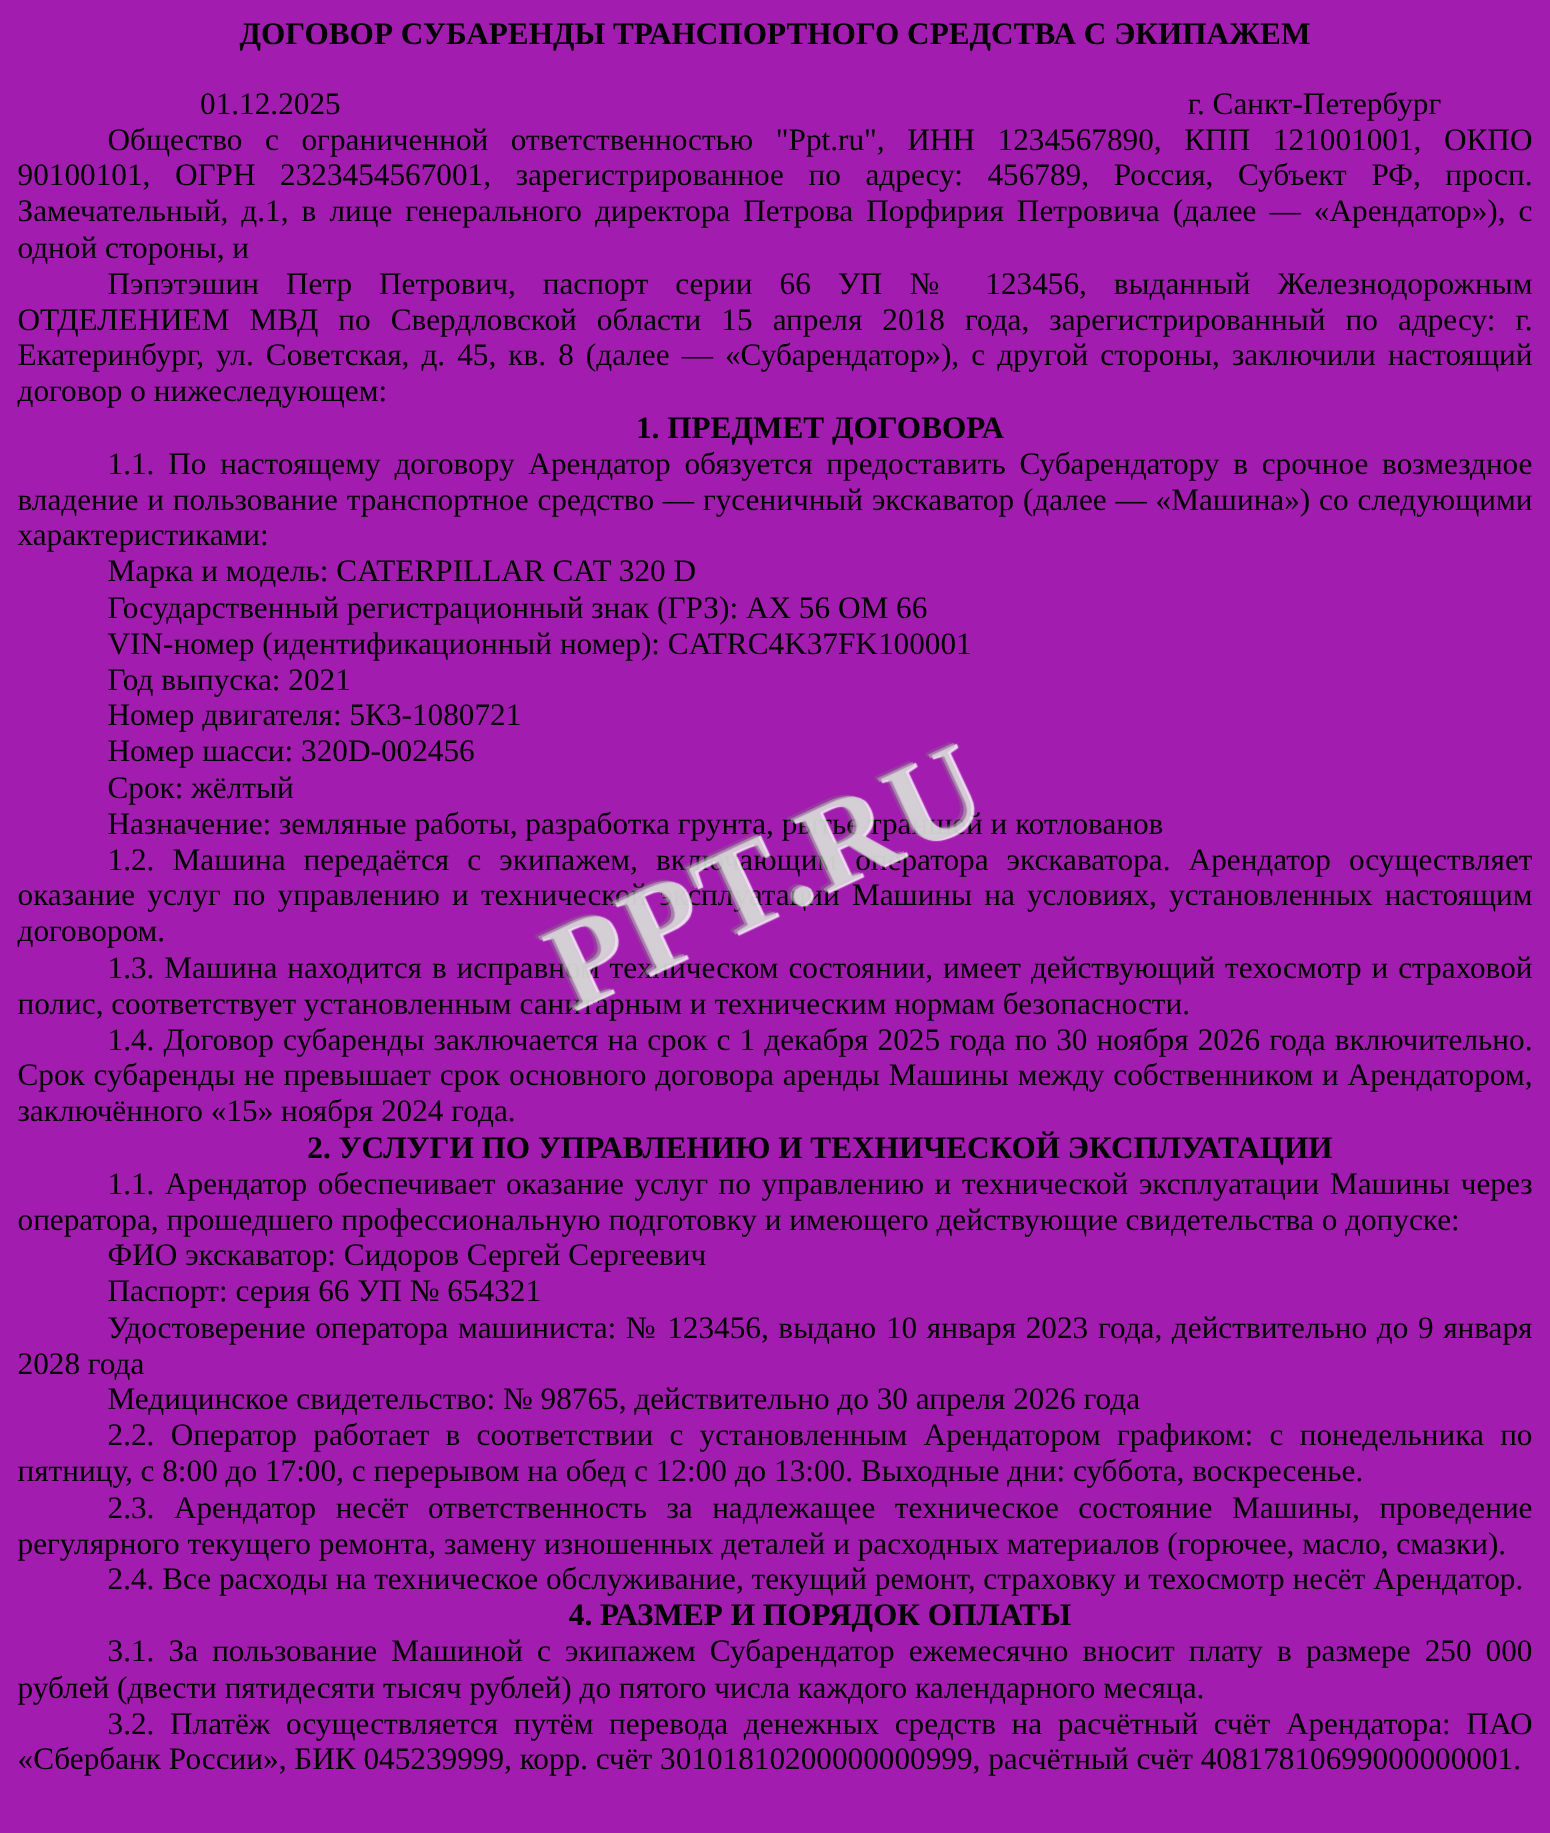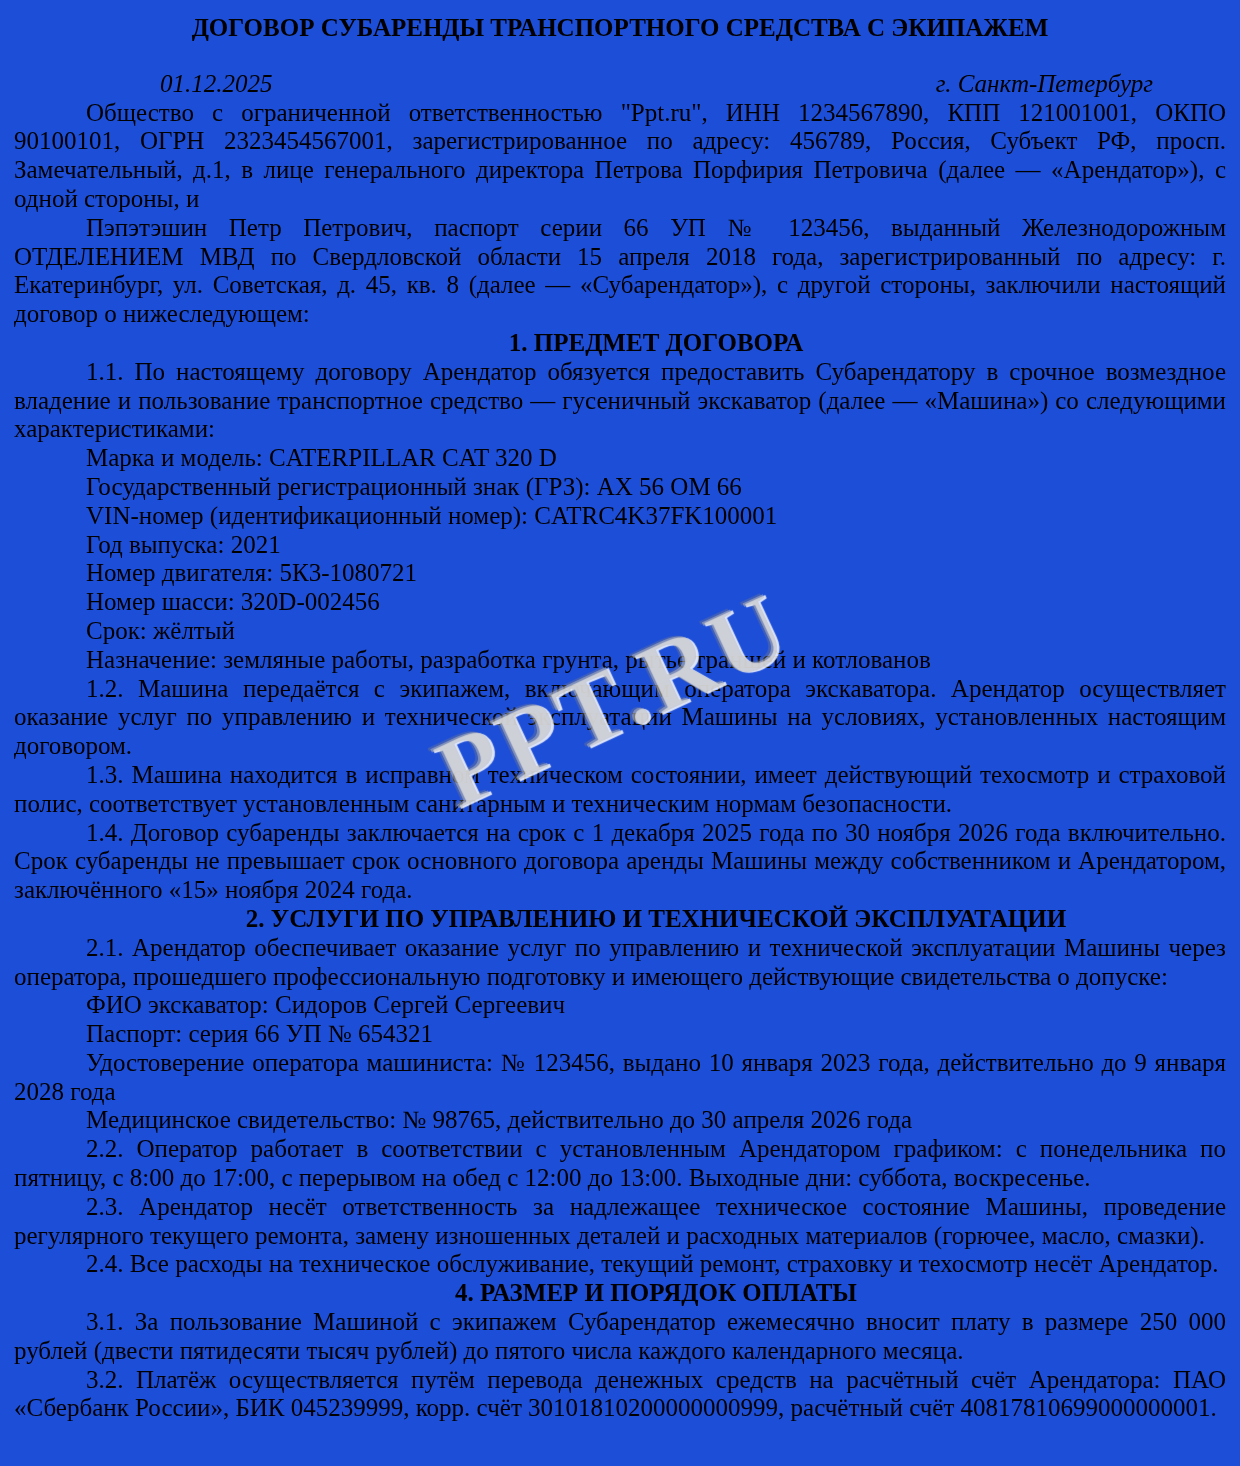--- a/index.html
+++ b/index.html
@@ -1,39 +1,38 @@
 <!DOCTYPE html>
 <html><head>
 <meta charset="utf-8">
 <style>
   html, body { margin: 0; padding: 0; background: #ffffff; }
   .page {
     position: relative;
     width: 1240px;
     height: 1466px;
-    background: #1d4ed8;
+    background: #a21caf;
     overflow: hidden;
     font-family: "Liberation Serif", "DejaVu Serif", serif;
     font-size: 25px;
     line-height: 28.8px;
     color: #000000;
   }
   .content { padding: 0 14px; }
   .doc-title {
     margin: 14px 0 0 0;
     text-align: center;
     font-weight: 700;
   }
   .date-row {
     display: flex;
     justify-content: space-between;
     margin-top: 27px;
     padding-left: 146px;
     padding-right: 73px;
-    font-style: italic;
   }
   .body-text p {
     margin: 0;
     text-indent: 72px;
     text-align: justify;
   }
   .body-text p.first { }
   .body-text p.heading {
     font-weight: 700;
     text-align: center;
@@ -78,21 +77,21 @@
       <p>VIN-номер (идентификационный номер): CATRC4K37FK100001</p>
       <p>Год выпуска: 2021</p>
       <p>Номер двигателя: 5К3-1080721</p>
       <p>Номер шасси: 320D-002456</p>
       <p>Срок: жёлтый</p>
       <p>Назначение: земляные работы, разработка грунта, рытье траншей и котлованов</p>
       <p>1.2. Машина передаётся с экипажем, включающим оператора экскаватора. Арендатор осуществляет оказание услуг по управлению и технической эксплуатации Машины на условиях, установленных настоящим договором.</p>
       <p>1.3. Машина находится в исправном техническом состоянии, имеет действующий техосмотр и страховой полис, соответствует установленным санитарным и техническим нормам безопасности.</p>
       <p>1.4. Договор субаренды заключается на срок с 1 декабря 2025 года по 30 ноября 2026 года включительно. Срок субаренды не превышает срок основного договора аренды Машины между собственником и Арендатором, заключённого «15» ноября 2024 года.</p>
       <p class="heading">2. УСЛУГИ ПО УПРАВЛЕНИЮ И ТЕХНИЧЕСКОЙ ЭКСПЛУАТАЦИИ</p>
-      <p>2.1. Арендатор обеспечивает оказание услуг по управлению и технической эксплуатации Машины через оператора, прошедшего профессиональную подготовку и имеющего действующие свидетельства о допуске:</p>
+      <p>1.1. Арендатор обеспечивает оказание услуг по управлению и технической эксплуатации Машины через оператора, прошедшего профессиональную подготовку и имеющего действующие свидетельства о допуске:</p>
       <p>ФИО экскаватор: Сидоров Сергей Сергеевич</p>
       <p>Паспорт: серия 66 УП № 654321</p>
       <p>Удостоверение оператора машиниста: № 123456, выдано 10 января 2023 года, действительно до 9 января 2028 года</p>
       <p>Медицинское свидетельство: № 98765, действительно до 30 апреля 2026 года</p>
       <p>2.2. Оператор работает в соответствии с установленным Арендатором графиком: с понедельника по пятницу, с 8:00 до 17:00, с перерывом на обед с 12:00 до 13:00. Выходные дни: суббота, воскресенье.</p>
       <p>2.3. Арендатор несёт ответственность за надлежащее техническое состояние Машины, проведение регулярного текущего ремонта, замену изношенных деталей и расходных материалов (горючее, масло, смазки).</p>
       <p>2.4. Все расходы на техническое обслуживание, текущий ремонт, страховку и техосмотр несёт Арендатор.</p>
       <p class="heading">4. РАЗМЕР И ПОРЯДОК ОПЛАТЫ</p>
       <p>3.1. За пользование Машиной с экипажем Субарендатор ежемесячно вносит плату в размере 250 000 рублей (двести пятидесяти тысяч рублей) до пятого числа каждого календарного месяца.</p>
       <p>3.2. Платёж осуществляется путём перевода денежных средств на расчётный счёт Арендатора: ПАО «Сбербанк России», БИК 045239999, корр. счёт 30101810200000000999, расчётный счёт 40817810699000000001.</p>

